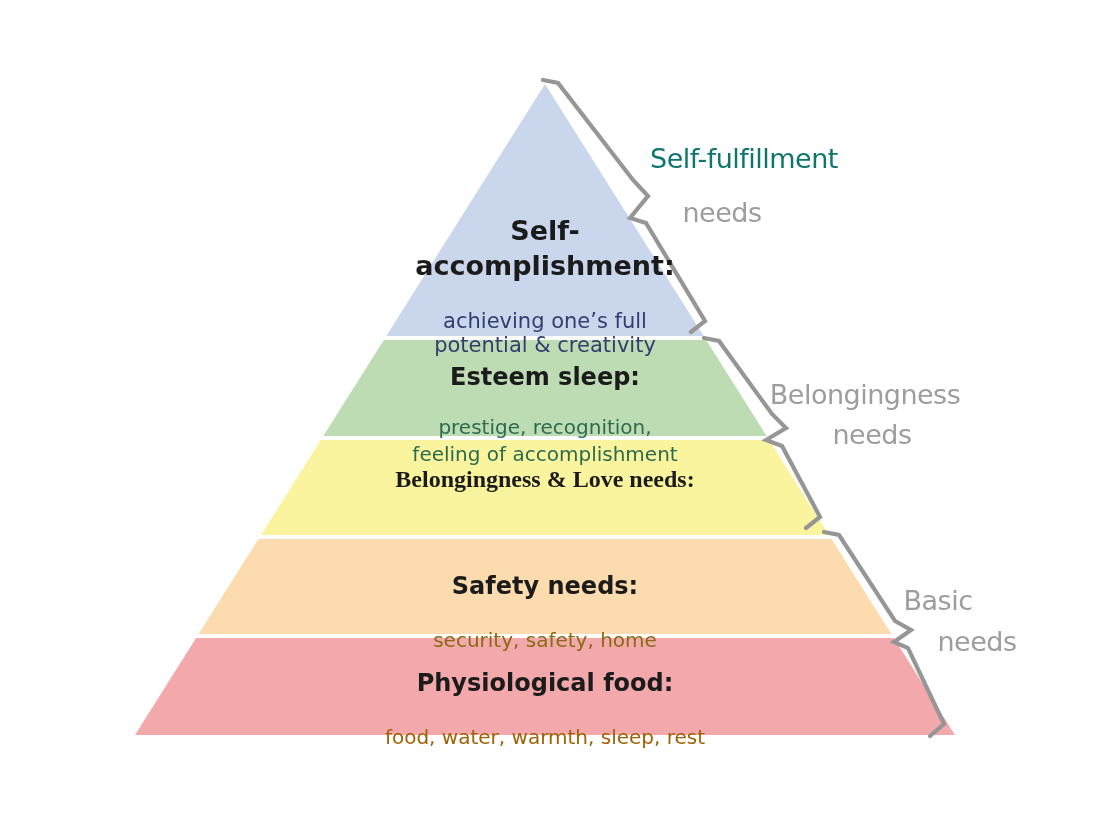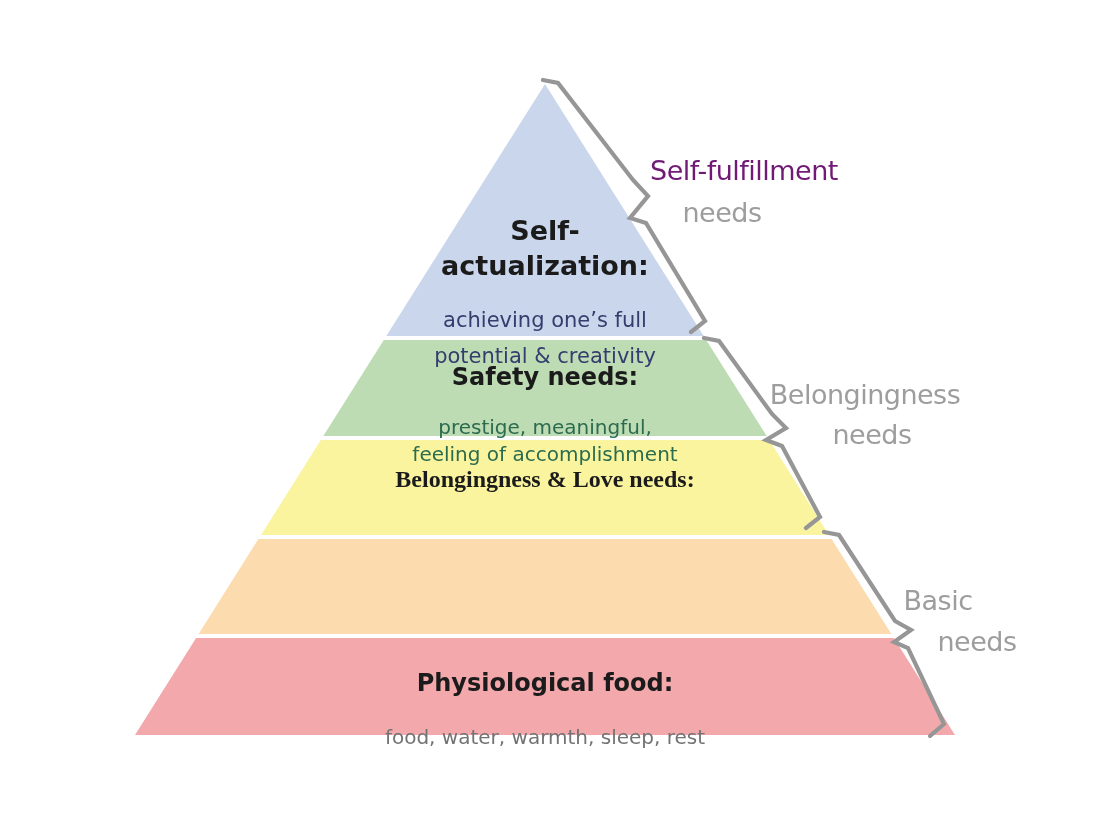--- a/index.html
+++ b/index.html
@@ -21,21 +21,21 @@
   .band-title{
     font-weight:bold;
     color:#1b1b1b;
     white-space:pre-line;
   }
   .band-subtitle{
     white-space:pre-line;
   }
   .lv1{top:194px;}
   .lv1 .band-title{font-size:27px;line-height:35px;}
-  .lv1 .band-subtitle{font-size:21px;line-height:36px;}
+  .lv1 .band-subtitle{font-size:21px;line-height:24px;margin-top:7px;}
   .lv2{top:343px;}
   .lv3{top:445px;}
   .lv4{top:552px;}
   .lv5{top:649px;}
   .lv2 .band-title,.lv3 .band-title,.lv4 .band-title,.lv5 .band-title{
     font-size:24px;line-height:30px;
   }
   .lv2 .band-subtitle,.lv3 .band-subtitle{font-size:20px;line-height:27px;margin-top:3px;}
   .lv4 .band-subtitle,.lv5 .band-subtitle{font-size:20px;line-height:27px;margin-top:7px;}
   .group-label{
@@ -66,42 +66,46 @@
     <polygon points="258.4,539 831.6,539 891.4,634 198.6,634" style="fill: rgb(252, 220, 174);"></polygon>
     <polygon points="196.1,638 893.9,638 955,735 135,735" style="fill: rgb(243, 168, 172);"></polygon>
 
     <path class="bracket" d="M543,80 L558,83 L633,180 L648,196 L630,218 L646,223 L705,321 L691,332" style="stroke: rgb(150, 150, 150);"></path>
     <path class="bracket" d="M704,338 L719,341 L772,414 L786,428 L766,440 L782,446 L820,517 L806,528" style="stroke: rgb(150, 150, 150);"></path>
     <path class="bracket" d="M824,532 L839,535 L895,621 L911,630 L894,642 L908,648 L944,724 L930,736" style="stroke: rgb(150, 150, 150);"></path>
   </svg>
 
   <div class="band-text lv1">
     <div class="band-title" style="color: rgb(27, 27, 27);">Self-
-actualization:</div>
+accomplishment:</div>
     <div class="band-subtitle" style="color: rgb(51, 61, 110);">achieving one’s full
 potential &amp; creativity</div>
   </div>
 
   <div class="band-text lv2">
-    <div class="band-title" style="color: rgb(27, 27, 27);">Safety needs:</div>
-    <div class="band-subtitle" style="color: rgb(43, 107, 78);">prestige, meaningful,
+    <div class="band-title" style="color: rgb(27, 27, 27);">Esteem sleep:</div>
+    <div class="band-subtitle" style="color: rgb(43, 107, 78);">prestige, recognition,
 feeling of accomplishment</div>
   </div>
 
   <div class="band-text lv3">
     <div class="band-title" style="color: rgb(27, 27, 27); font-family: Liberation Serif, serif;">Belongingness &amp; Love needs:</div>
   </div>
 
+  <div class="band-text lv4">
+    <div class="band-title" style="color: rgb(27, 27, 27);">Safety needs:</div>
+    <div class="band-subtitle" style="color: rgb(138, 106, 18);">security, safety, home</div>
+  </div>
 
   <div class="band-text lv5">
     <div class="band-title" style="color: rgb(27, 27, 27);">Physiological food:</div>
-    <div class="band-subtitle" style="color: #737373;">food, water, warmth, sleep, rest</div>
+    <div class="band-subtitle" style="color: #a16207;">food, water, warmth, sleep, rest</div>
   </div>
 
-  <span class="group-label" style="left: 744px; top: 170px; color: #701a75;">Self-fulfillment</span>
+  <span class="group-label" style="left: 744px; top: 158px; color: #0f766e;">Self-fulfillment</span>
   <span class="group-label" style="left: 722px; top: 212px; color: rgb(157, 157, 157);">needs</span>
 
   <span class="group-label" style="left: 865px; top: 394px; color: rgb(157, 157, 157);">Belongingness</span>
   <span class="group-label" style="left: 872px; top: 434px; color: rgb(157, 157, 157);">needs</span>
 
   <span class="group-label" style="left: 938px; top: 600px; color: rgb(157, 157, 157); text-align: center;">Basic</span>
   <span class="group-label" style="left: 977px; top: 641px; color: rgb(157, 157, 157);">needs</span>
 
 </div>
 

